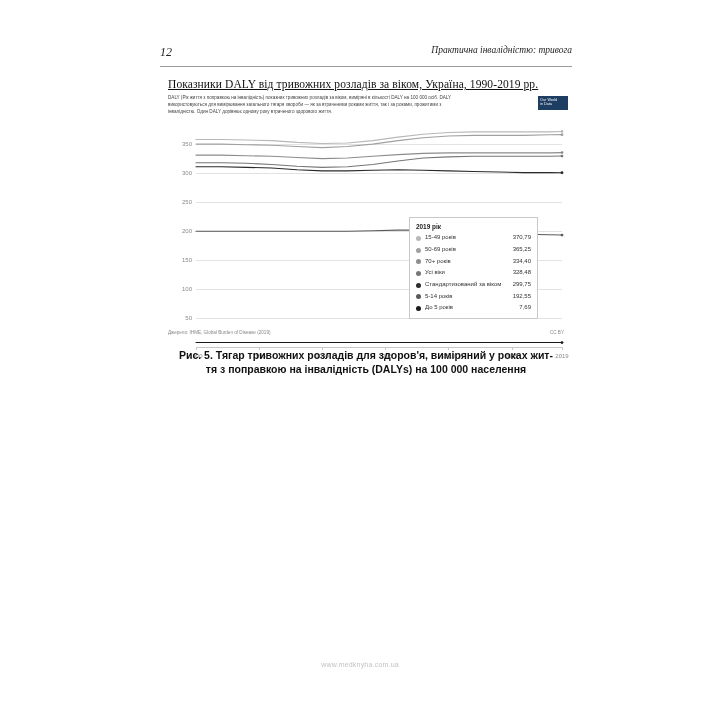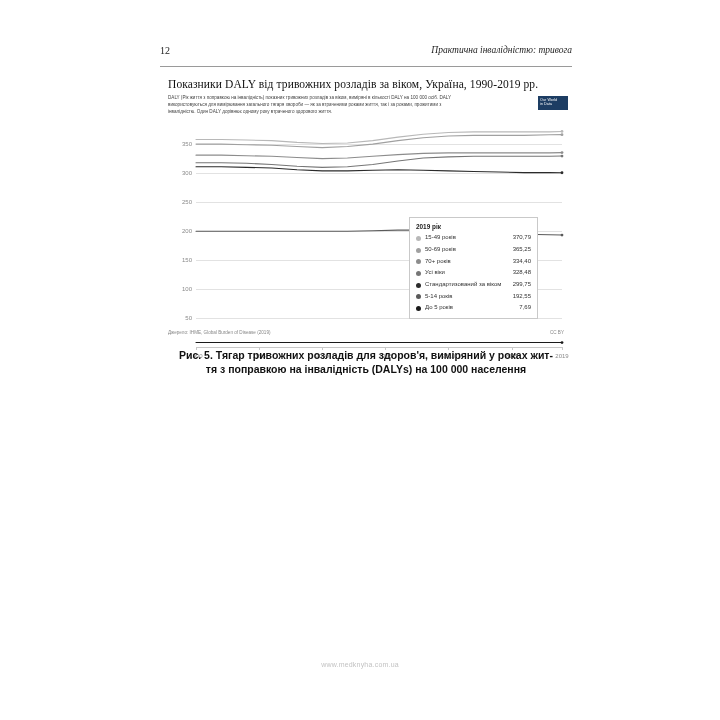--- a/index.html
+++ b/index.html
@@ -35,22 +35,23 @@
     bottom: 0;
     width: 100%;
     height: 1px;
     background: #9a9a9a;
   }
   .folio {
     position: absolute;
     left: 0;
     top: 0;
     font-family: "Liberation Serif", serif;
-    font-size: 10px;
+    font-size: 12px;
     color: #222;
+    font-style: italic;
   }
   .running-title {
     position: absolute;
     right: 0;
     top: 0;
     font-family: "Liberation Serif", serif;
     font-style: italic;
     font-size: 9.5px;
     color: #222;
     white-space: nowrap;
@@ -62,20 +63,21 @@
     left: 168px;
     top: 78px;
     width: 400px;
   }
   .fig-title {
     font-family: "Liberation Serif", serif;
     font-size: 11.5px;
     color: #111;
     letter-spacing: .1px;
     white-space: nowrap;
+    text-decoration: underline;
   }
   .fig-sub {
     margin-top: 4px;
     width: 300px;
     font-size: 4.6px;
     line-height: 1.55;
     color: #444;
     text-align: left;
   }
   .owid-badge {

